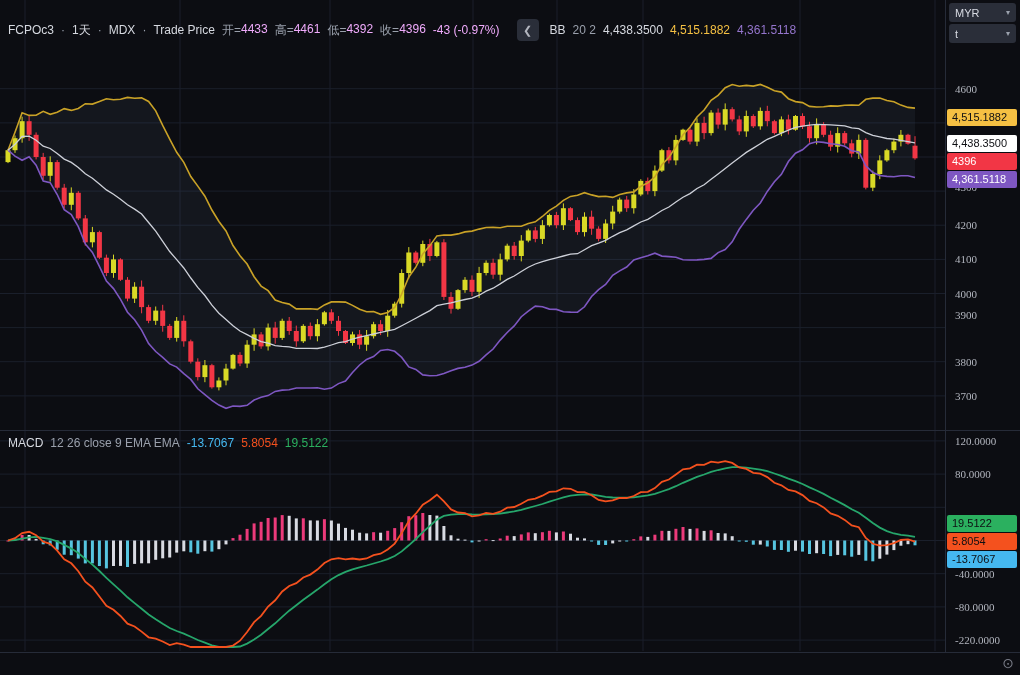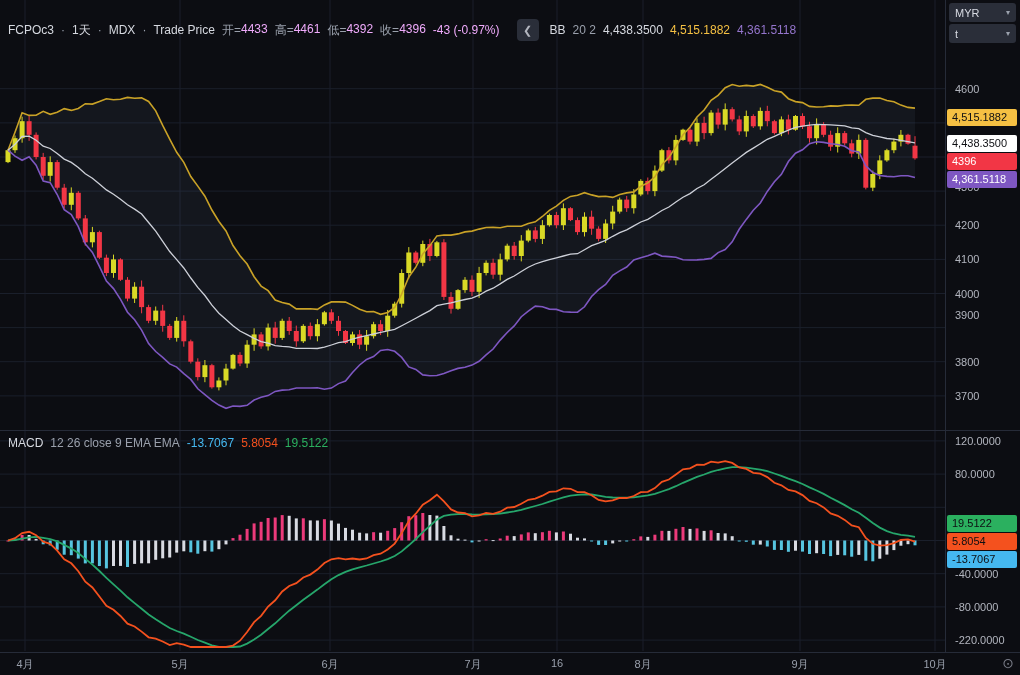--- a/index.html
+++ b/index.html
@@ -28,21 +28,21 @@
             font-size:11px;margin-left:10px;cursor:pointer;display:inline-flex;align-items:center;
             justify-content:center;padding:0;font-family:inherit;}
   .bb-group{display:inline-flex;gap:7px;margin-left:4px;align-items:flex-end;}
   .right-axis{position:absolute;left:946px;top:0;width:74px;height:652px;}
   .axis-select{position:absolute;left:3px;right:4px;height:19px;background:#2a2e39;border-radius:3px;
                color:#d8dbe3;font-size:11px;display:flex;align-items:center;justify-content:space-between;
                padding:0 6px;cursor:pointer;z-index:5;}
   .sel-1{top:3px;}
   .sel-2{top:24px;}
   .chev{font-size:8px;color:#9ba1ad;}
-  .pa-label{position:absolute;left:9px;font-size:11px;line-height:14px;color:#b2b5be;}
+  .pa-label{position:absolute;left:9px;font-size:11px;line-height:14px;color:#b2b5be;font-family:Liberation Serif, serif;}
   .pa-badge{position:absolute;left:1px;width:70px;box-sizing:border-box;padding:2px 5px;font-size:11px;
             line-height:13px;border-radius:2px;font-weight:500;z-index:3;}
   .time-axis{position:absolute;left:0;top:653px;width:1020px;height:22px;}
   .ta-label{position:absolute;top:4px;font-size:11px;color:#9aa0ac;transform:translateX(-50%);}
   .corner-icon{position:absolute;right:6px;top:656px;color:#787b86;font-size:14px;line-height:14px;cursor:pointer;}
   .watermark{position:absolute;left:878px;top:616px;font-size:32px;font-weight:bold;color:#dfe2e8;
              letter-spacing:1px;z-index:7;opacity:.95;}
 </style>
 </head>
 <body>
@@ -560,25 +560,15 @@
       <div class="pa-label" style="top: 633.1px;">-220.0000</div>
       <div class="pa-badge" style="top: 108.7px; background: rgb(245, 192, 67); color: rgb(14, 15, 19);">4,515.1882</div>
       <div class="pa-badge" style="top: 134.9px; background: rgb(255, 255, 255); color: rgb(14, 15, 19);">4,438.3500</div>
       <div class="pa-badge" style="top: 152.9px; background: rgb(242, 54, 69); color: rgb(255, 255, 255);">4396</div>
       <div class="pa-badge" style="top: 170.9px; background: rgb(126, 87, 194); color: rgb(255, 255, 255);">4,361.5118</div>
       <div class="pa-badge" style="top: 515.3px; background: rgb(43, 176, 95); color: rgb(14, 15, 19);">19.5122</div>
       <div class="pa-badge" style="top: 533.3px; background: rgb(244, 81, 30); color: rgb(14, 15, 19);">5.8054</div>
       <div class="pa-badge" style="top: 551.3px; background: rgb(69, 184, 240); color: rgb(14, 15, 19);">-13.7067</div>
     </div>
 
-  <div class="time-axis" id="time-axis">
-      <div class="ta-label" style="left: 25px;">4月</div>
-      <div class="ta-label" style="left: 180px;">5月</div>
-      <div class="ta-label" style="left: 330px;">6月</div>
-      <div class="ta-label" style="left: 473px;">7月</div>
-      <div class="ta-label" style="left: 557px;">16</div>
-      <div class="ta-label" style="left: 643px;">8月</div>
-      <div class="ta-label" style="left: 800px;">9月</div>
-      <div class="ta-label" style="left: 935px;">10月</div>
-    </div>
   <div class="corner-icon">⊙</div>
 
 </div>
 
 </body></html>

